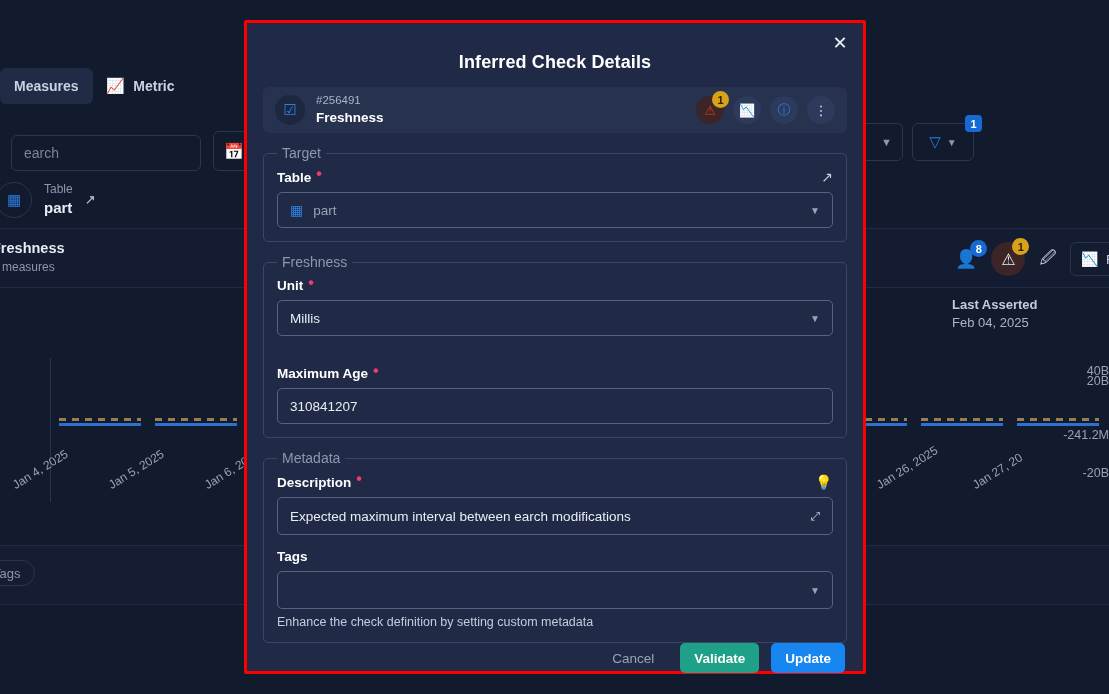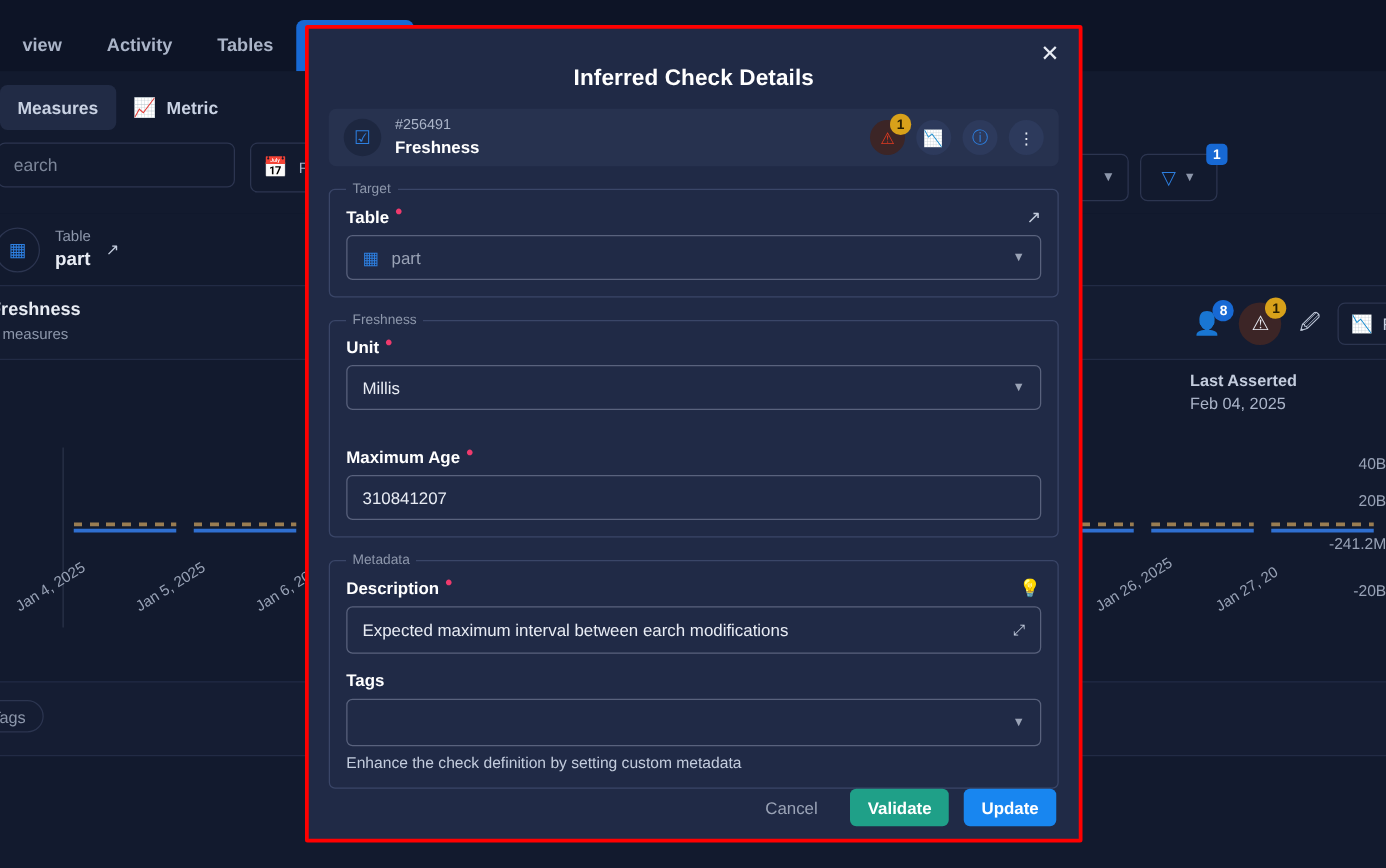--- a/index.html
+++ b/index.html
@@ -35,21 +35,21 @@
   .seg {
     display: flex; align-items: center; gap: 8px;
     height: 36px; padding: 0 14px; border-radius: 6px;
     font-size: 14px; font-weight: 600; color: #c9d2e3;
   }
   .seg.active { background: #212b45; }
   .metric-ico { color: #2e8f87; font-size: 15px; }
 
   .toolbar {
     position: absolute; top: 114px; left: 0; width: 1109px; height: 57px;
-    background: #121a2e; display: flex; align-items: flex-start; gap: 12px;
+    background: #121a2e; display: flex; align-items: flex-end; gap: 12px; padding-left: 13px;
   }
   .search-box {
     width: 190px; height: 36px; border: 1px solid #2c3category; border: 1px solid #2c3550;
     border-radius: 6px; display: flex; align-items: center; padding: 0 12px;
     color: #7c8699; font-size: 14px; margin-left: -2px;
   }
   .date-box {
     width: 120px; height: 40px; border: 1px solid #2c3550; border-radius: 6px;
     display: flex; align-items: center; gap: 8px; padding: 0 10px;
     font-size: 12px; color: #aab4c8;
@@ -175,21 +175,21 @@
     color: #e8ecf4; font-size: 13px;
   }
   .act.warn { background: #3c2526; color: #e03a21; }
   .act.chartico { color: #2d7fe0; }
   .act.info { color: #2d7fe0; }
 
   fieldset {
     border: 1px solid #3a4straight; border: 1px solid #3a4668; border-radius: 5px;
     padding: 8px 13px 13px 13px; margin-top: 12px;
   }
-  legend { font-size: 11px; color: #8d97ab; padding: 0 5px; }
+  legend { font-size: 14px; color: #8d97ab; padding: 0 5px; }
 
   .flabel {
     font-size: 13.5px; font-weight: 700; color: #ffffff;
     display: flex; align-items: center; margin-bottom: 7px;
   }
   .req { color: #ef3a6d; font-size: 16px; line-height: 0; margin-left: 5px; position: relative; top: -3px; }
   .flabel .right-ico { margin-left: auto; font-size: 14px; color: #c3ccdd; font-weight: 400; }
   .flabel .right-ico.blue { color: #2d7fe0; }
 
   .field {
@@ -218,28 +218,20 @@
          font-weight: 700; display: flex; align-items: center; justify-content: center; }
   .btn.ghost { color: #9aa3b6; font-weight: 400; background: transparent; }
   .btn.validate { background: #1fa088; color: #ffffff; }
   .btn.update { background: #1886f0; color: #ffffff; }
 </style>
 </head>
 <body>
 
 <div class="app">
 
-  <div class="topnav">
-    <div class="topnav-inner">
-      <div class="nav-tab">view</div>
-      <div class="nav-tab">Activity</div>
-      <div class="nav-tab">Tables</div>
-      <div class="nav-tab active">Observa</div>
-    </div>
-  </div>
 
   <div class="subbar">
     <div class="seg active">
       <span>Measures</span>
     </div>
     <div class="seg">
       <span class="metric-ico">📈</span>
       <span>Metric</span>
     </div>
   </div>
@@ -294,21 +286,21 @@
     </div>
   </div>
 
   <div class="lastassert">
     <div class="l1">Last Asserted</div>
     <div class="l2">Feb 04, 2025</div>
   </div>
 
   <div class="chart">
     <div class="ylab" style="top:34px; width:48px">40B</div>
-    <div class="ylab" style="top:64px; width:48px">20B</div>
+    <div class="ylab" style="top:44px; width:48px">20B</div>
     <div class="ylab" style="top:98px; width:48px">-241.2M</div>
     <div class="ylab" style="top:136px; width:48px">-20B</div>
     <div class="yaxis"></div>
     <div class="series-wrap">
         <div class="seg-solid" style="left: 4px; width: 81.8182px; background: rgb(47, 111, 208);"></div>
         <div class="seg-dash" style="left: 4px; width: 81.8182px; background: repeating-linear-gradient(90deg, rgb(154, 125, 82) 0px, rgb(154, 125, 82) 7px, transparent 7px, transparent 13px);"></div>
         <div class="seg-solid" style="left: 99.8182px; width: 81.8182px; background: rgb(47, 111, 208);"></div>
         <div class="seg-dash" style="left: 99.8182px; width: 81.8182px; background: repeating-linear-gradient(90deg, rgb(154, 125, 82) 0px, rgb(154, 125, 82) 7px, transparent 7px, transparent 13px);"></div>
         <div class="seg-solid" style="left: 195.636px; width: 81.8182px; background: rgb(47, 111, 208);"></div>
         <div class="seg-dash" style="left: 195.636px; width: 81.8182px; background: repeating-linear-gradient(90deg, rgb(154, 125, 82) 0px, rgb(154, 125, 82) 7px, transparent 7px, transparent 13px);"></div>

